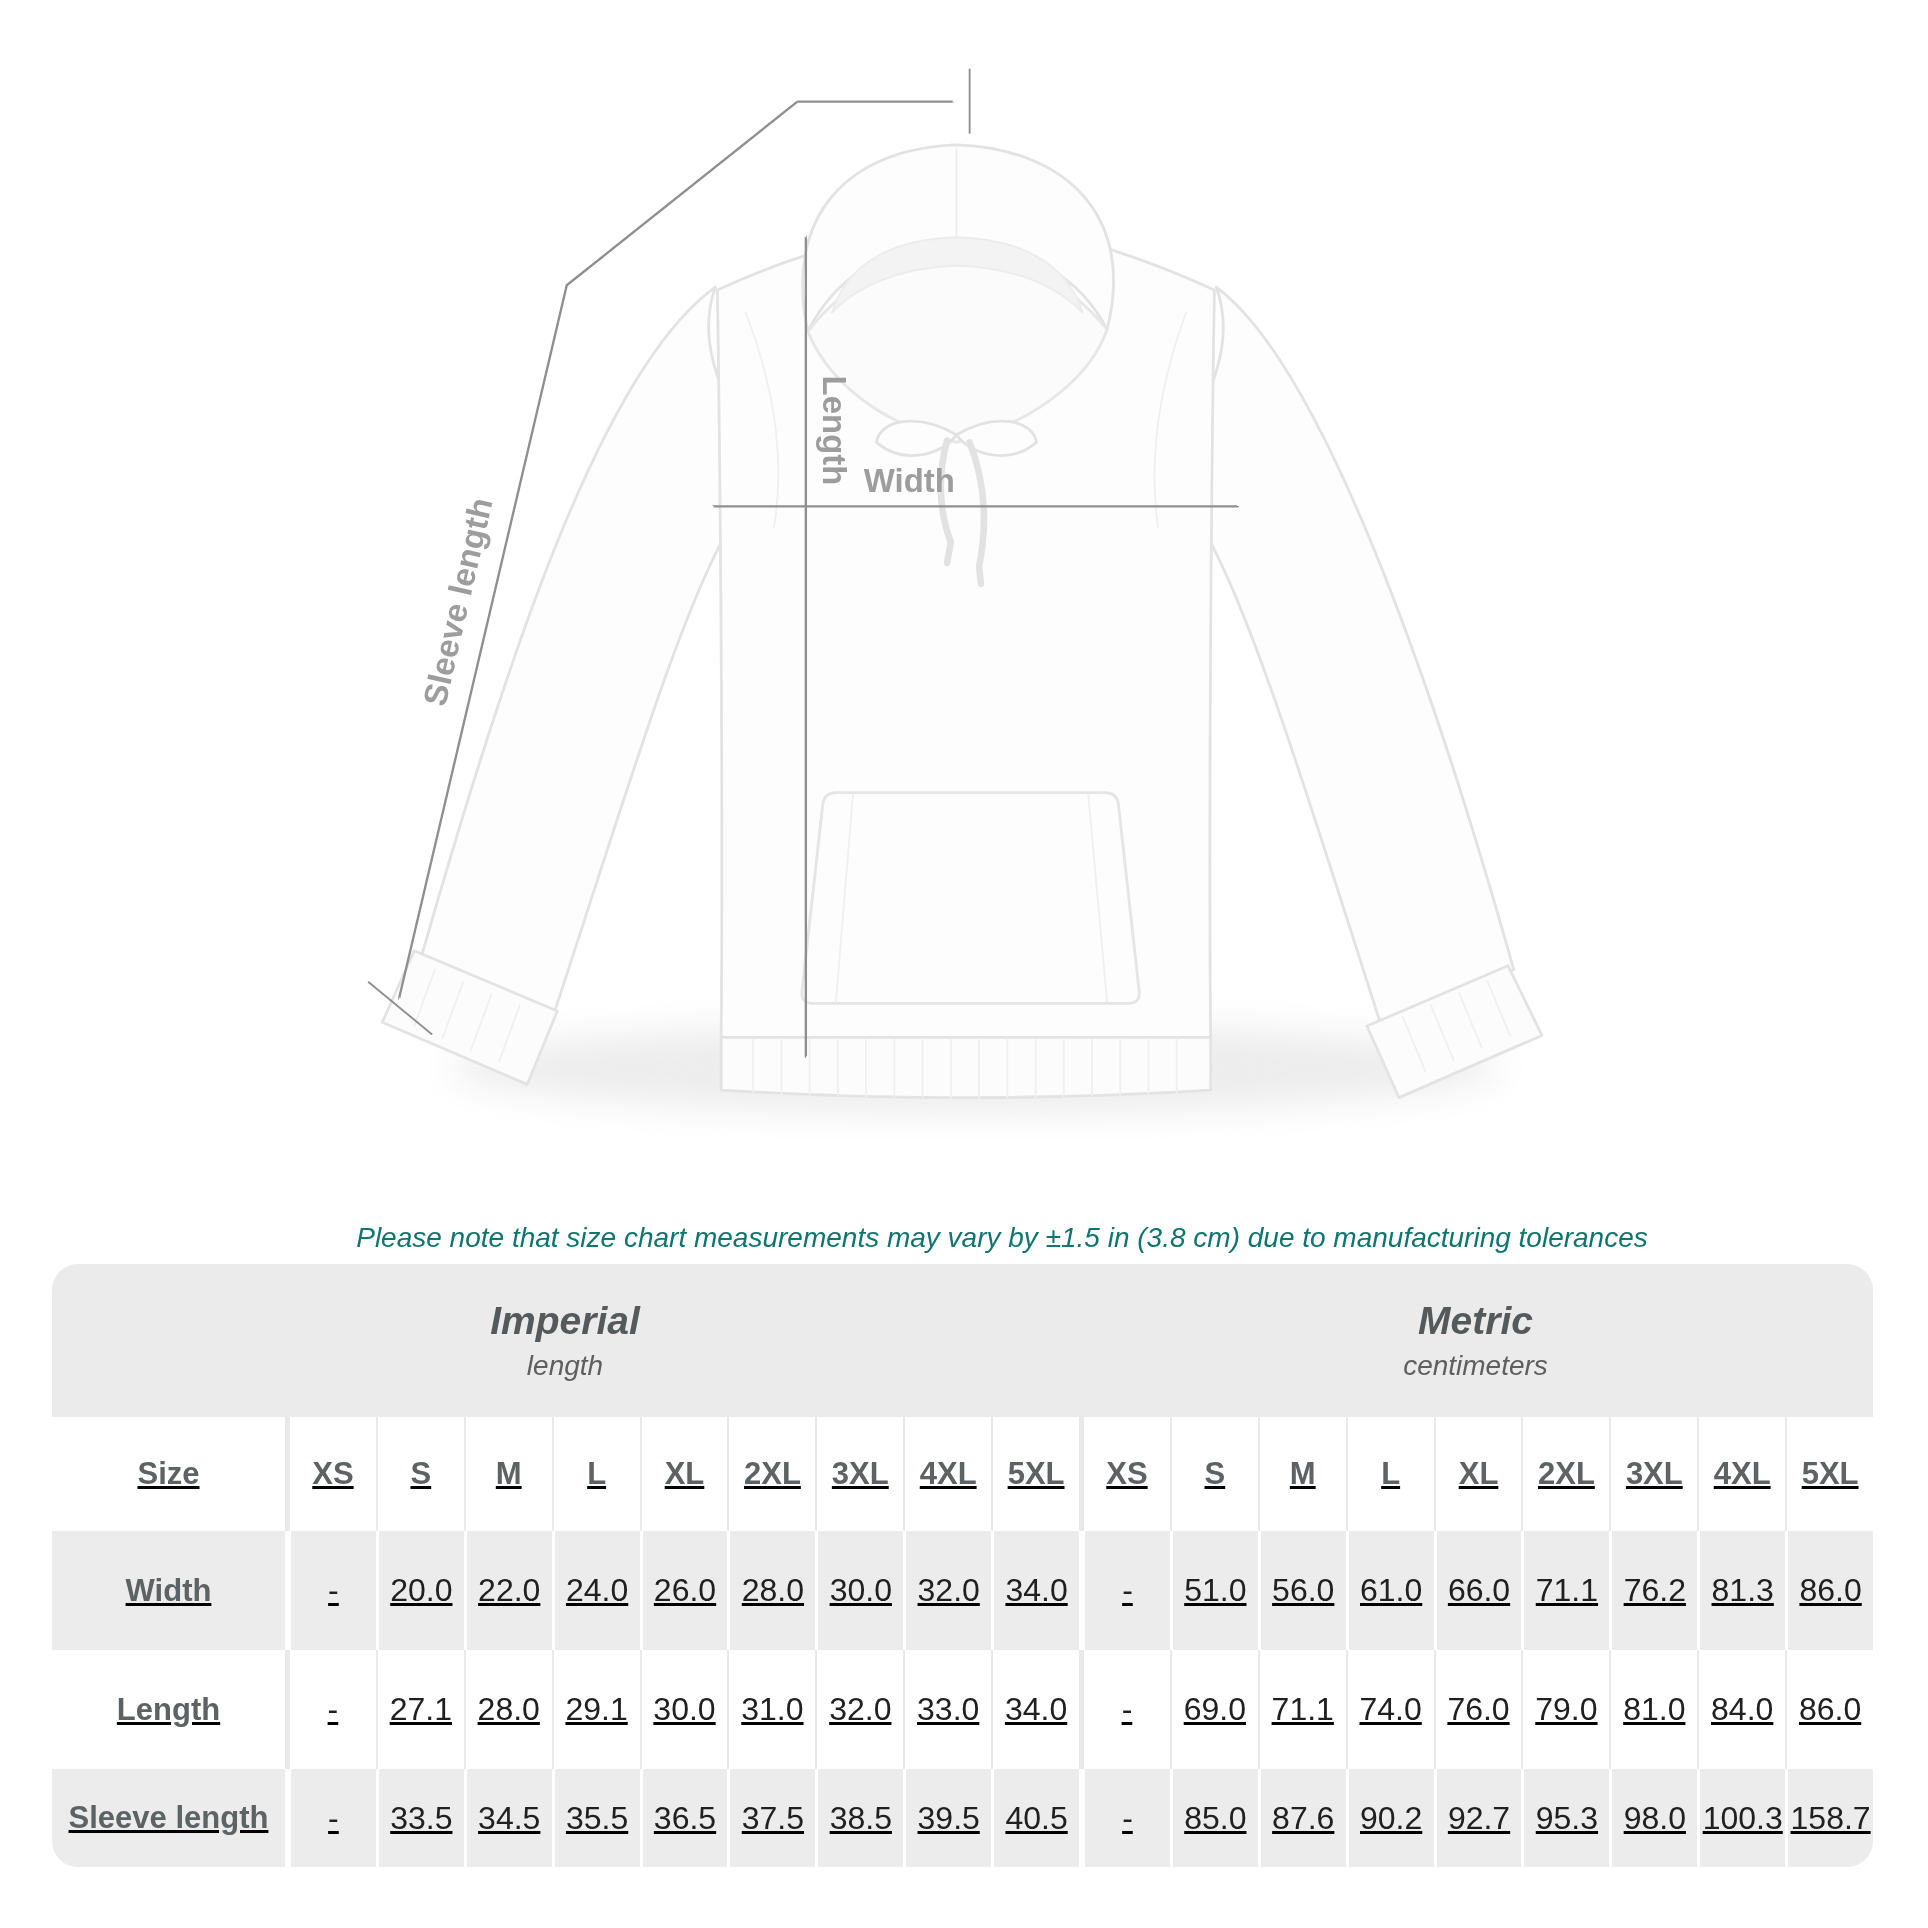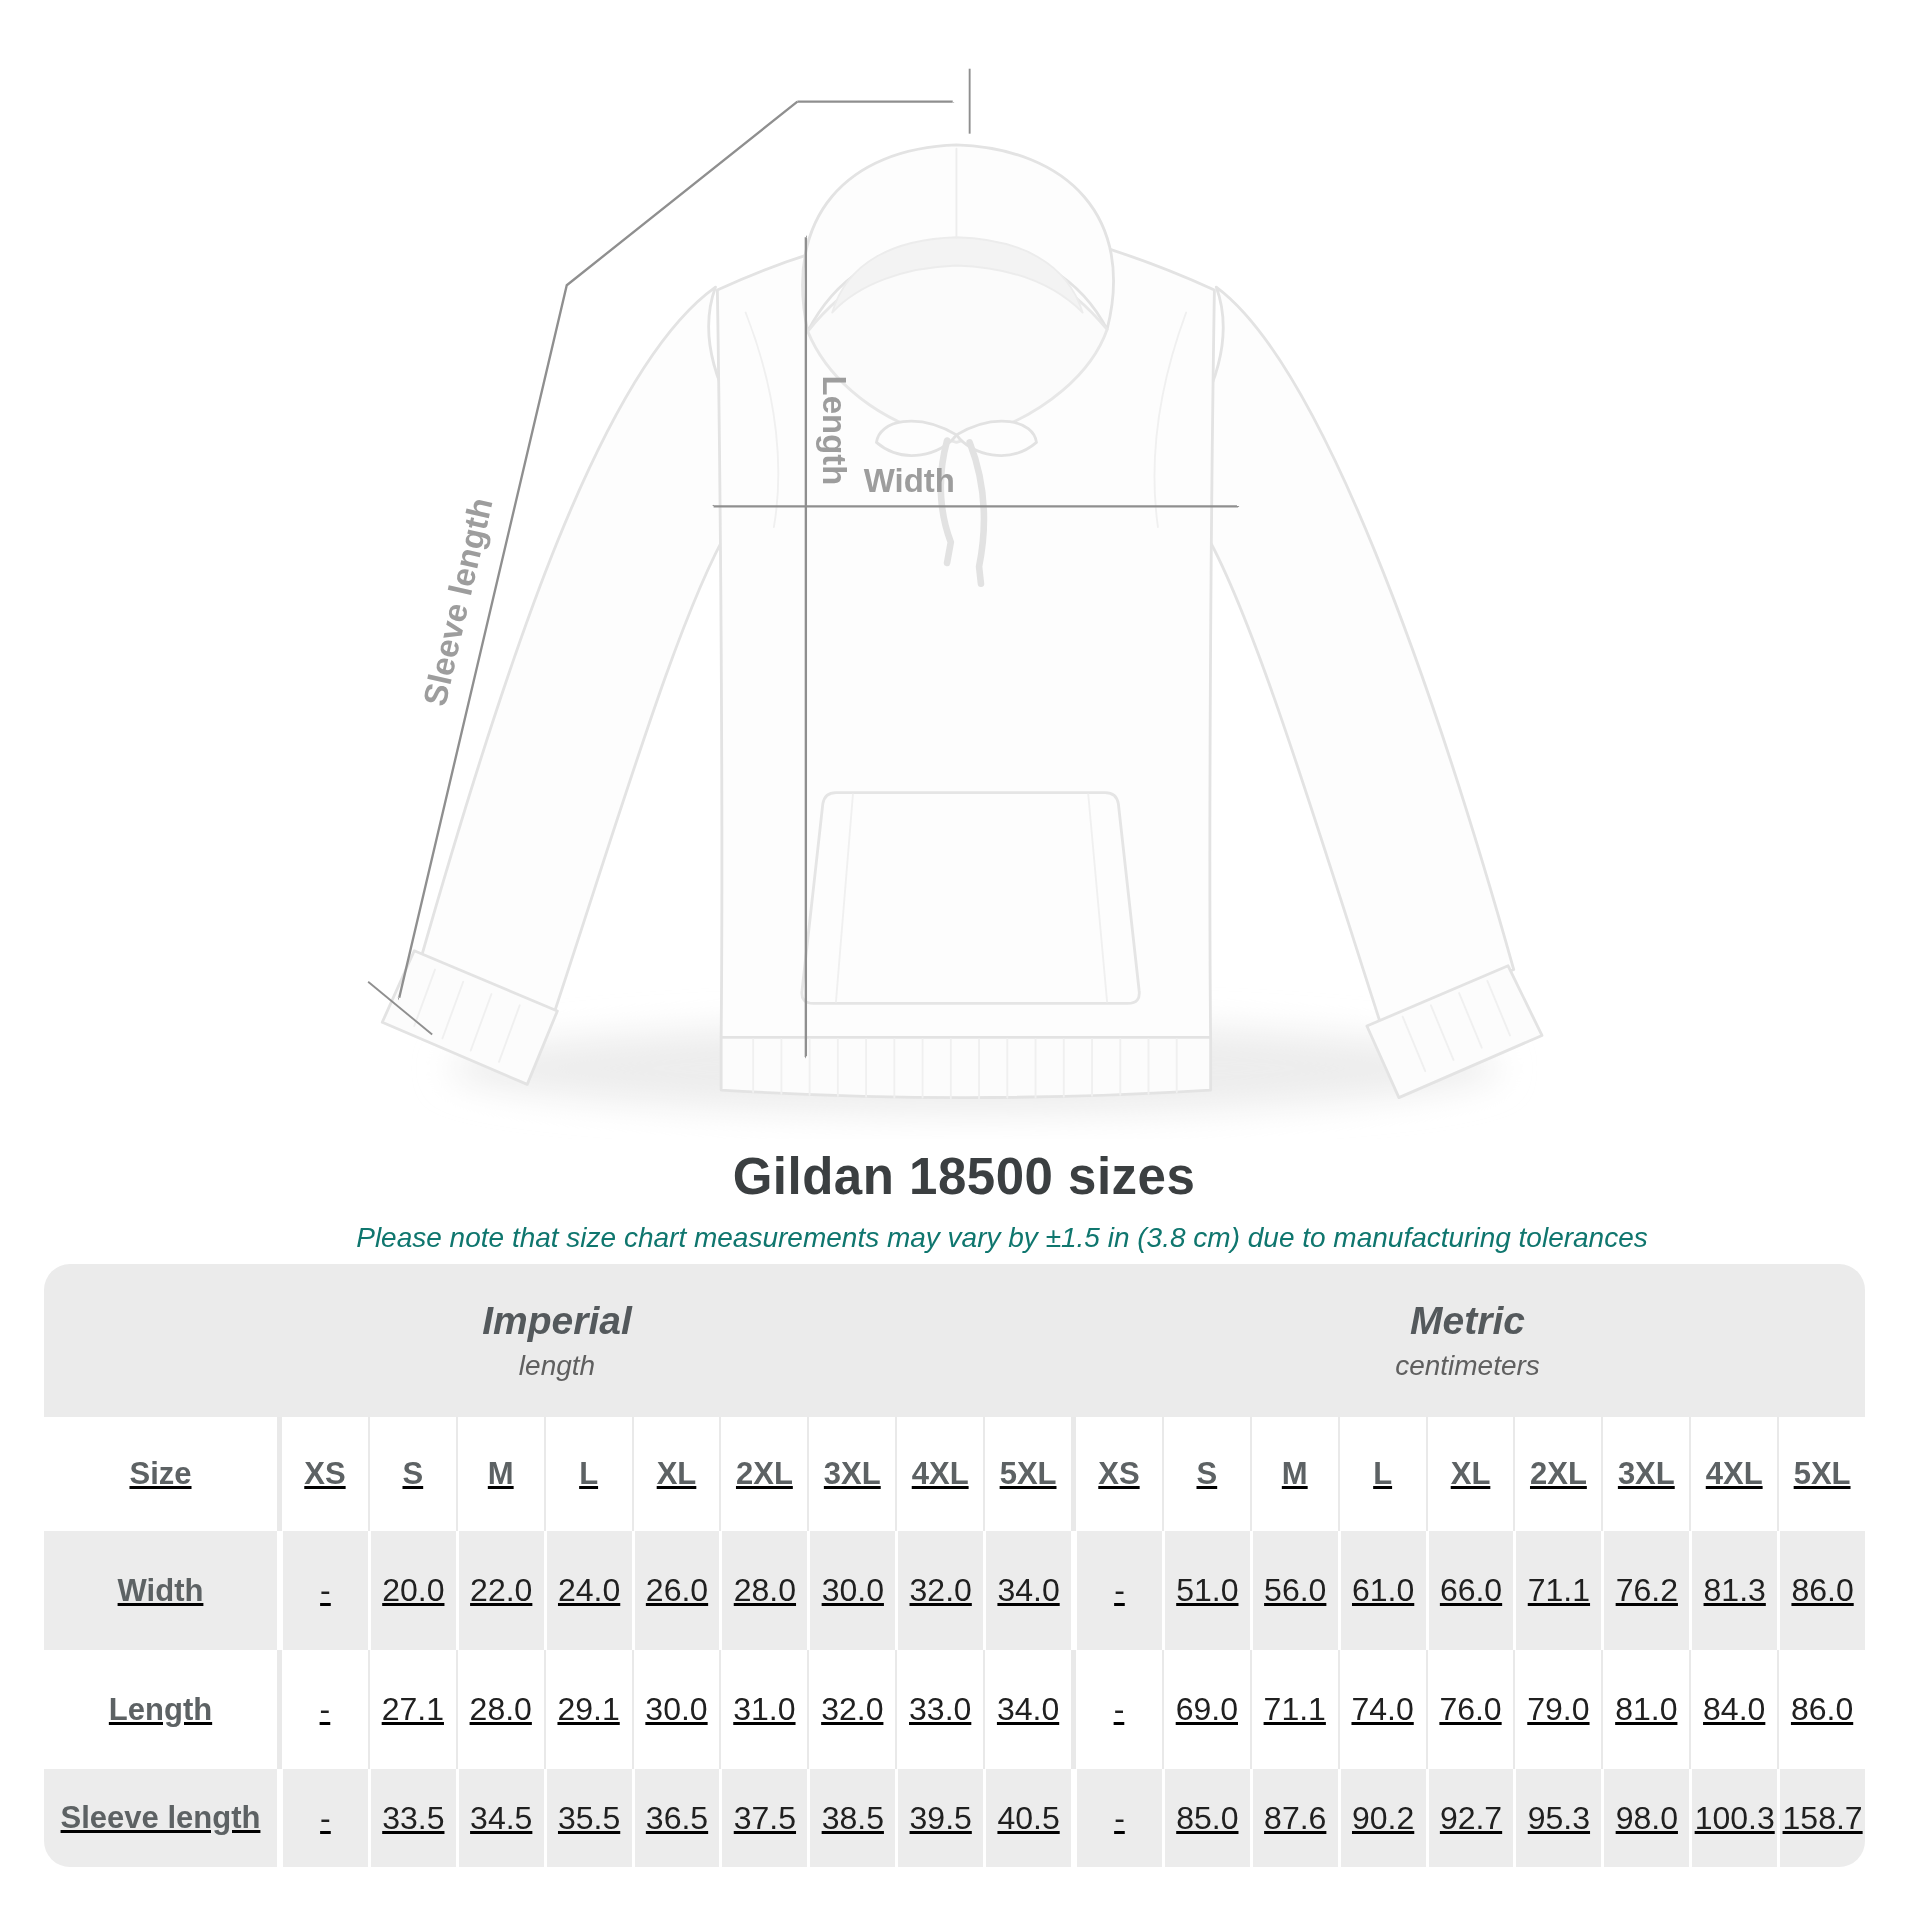--- a/index.html
+++ b/index.html
@@ -12,21 +12,21 @@
   .page-title {
     position:absolute; left:0; top:1147px; width:100%; text-align:center;
     font-size:51px; font-weight:bold; color:#3b3f41; letter-spacing:0.5px;
   }
   .page-subtitle {
     position:absolute; left:0; top:1222px; width:100%; text-align:center;
     font-size:28px; font-style:italic; color:#0f766e;margin-left:38px;
   }
 
   .size-card {
-    position:absolute; left:44px; top:1264px; width:1821px; height:603px;
+    position:absolute; left:52px; top:1264px; width:1821px; height:603px;
     border-radius:26px; overflow:hidden; background:#ffffff;
   }
   .unit-band { position:relative; height:153px; background:#ebebeb; }
   .unit-group {
     position:absolute; top:0; height:100%;
     display:flex; flex-direction:column; align-items:center; justify-content:center; gap:7.5px;
   }
   .unit-group.imperial { left:0; width:1026px; }
   .unit-group.metric  { left:1026px; right:0; }
   .unit-name { font-size:39px; font-weight:bold; font-style:italic; color:#54595c; }
@@ -123,21 +123,20 @@
 
       <path d="M758,538 L1314,538" marker-start="url(#arrowhead)" marker-end="url(#arrowhead)"></path>
     </g>
     <g fill="#9d9d9d" font-family="Liberation Sans, sans-serif" font-size="35" font-weight="bold">
       <text transform="translate(874,399) rotate(90)">Length</text>
       <text x="966" y="523" text-anchor="middle">Width</text>
       <text transform="translate(498,642) rotate(-77)" text-anchor="middle">Sleeve length</text>
     </g>
   </svg>
 
-  <div class="page-title">Gildan 18500 sizes</div>
   <div class="page-subtitle">Please note that size chart measurements may vary by ±1.5 in (3.8 cm) due to manufacturing tolerances</div>
 
   <div class="size-card">
 
     <div class="unit-band">
       <div class="unit-group imperial">
         <div class="unit-name">Imperial</div>
         <div class="unit-sub">length</div>
       </div>
       <div class="unit-group metric">

